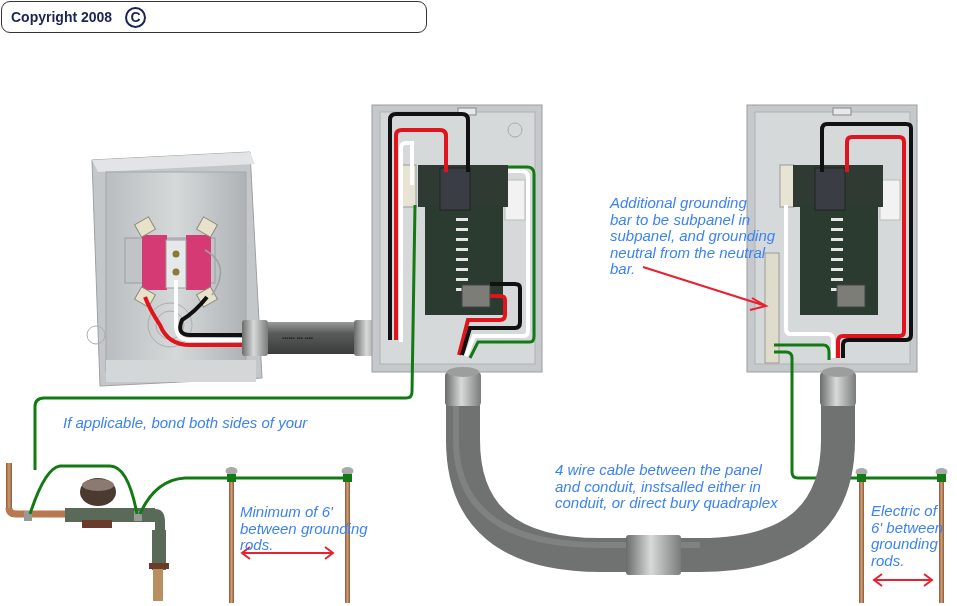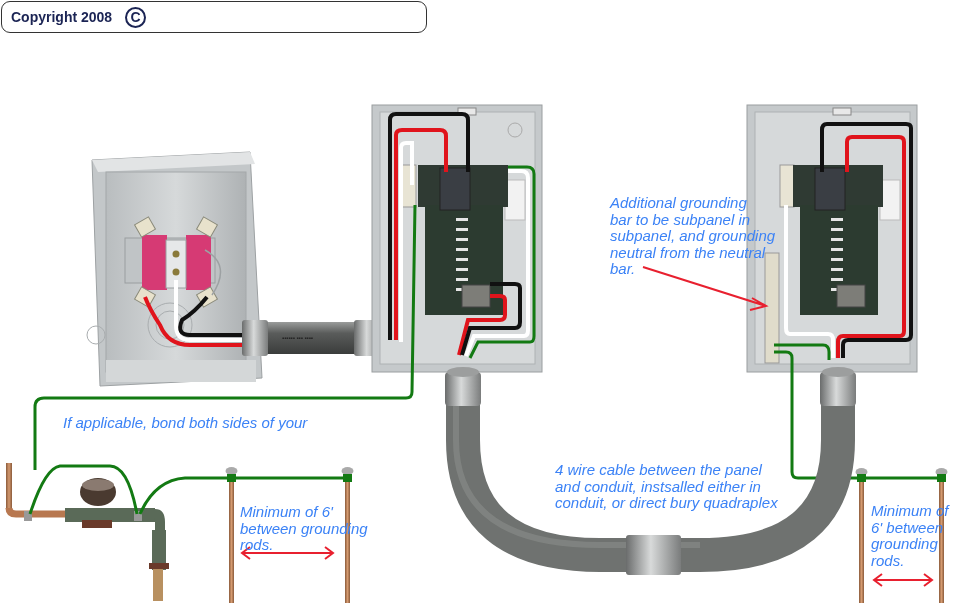--- a/index.html
+++ b/index.html
@@ -231,18 +231,18 @@
   <div>conduit, or direct bury quadraplex</div>
 </div>
 
 <div class="note" id="note-rods1">
   <div>Minimum of 6'</div>
   <div>between grounding</div>
   <div>rods.</div>
 </div>
 
 <div class="note" id="note-rods2">
-  <div>Minimum of</div>
+  <div>Electric of</div>
   <div>6' between</div>
   <div>grounding</div>
   <div>rods.</div>
 </div>
 </div>
 
 </body></html>

